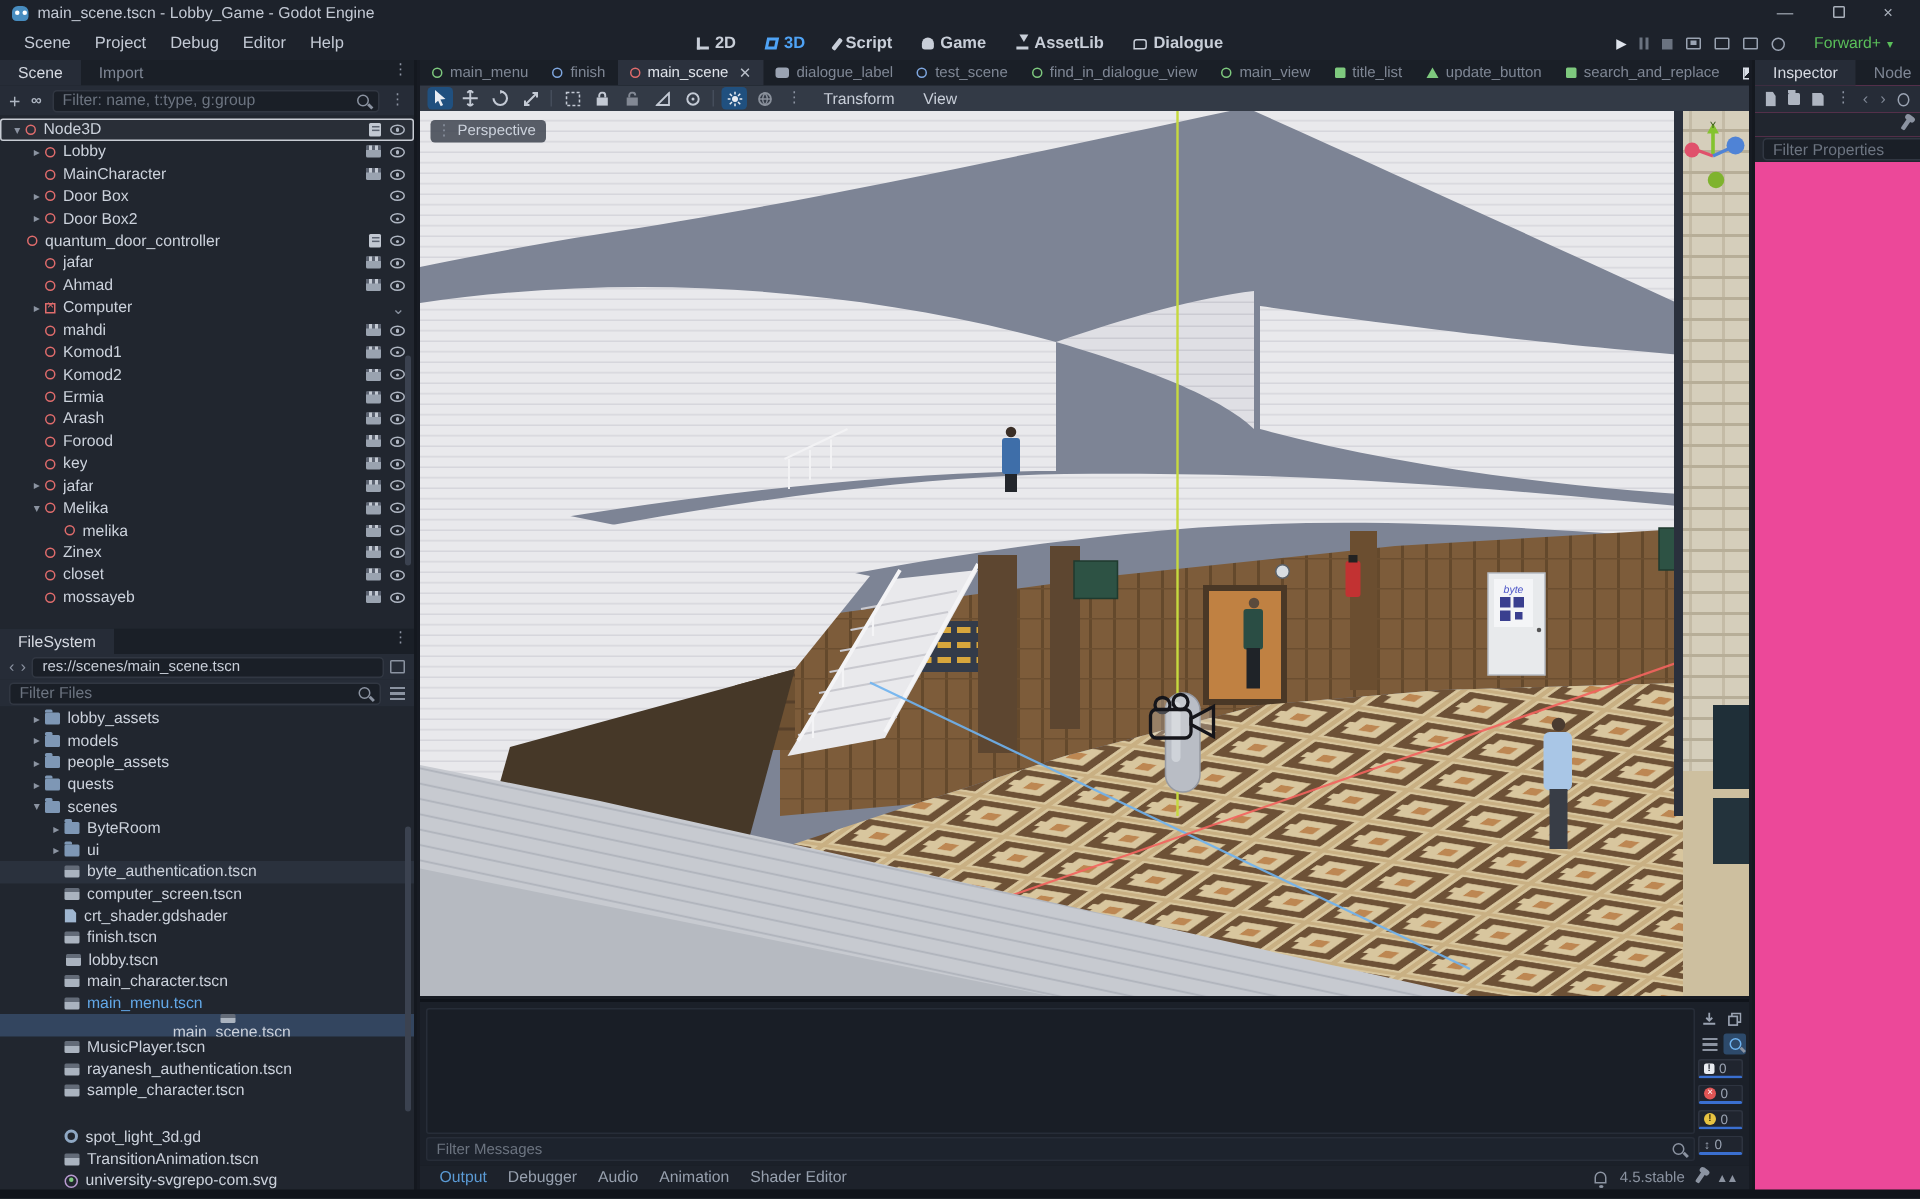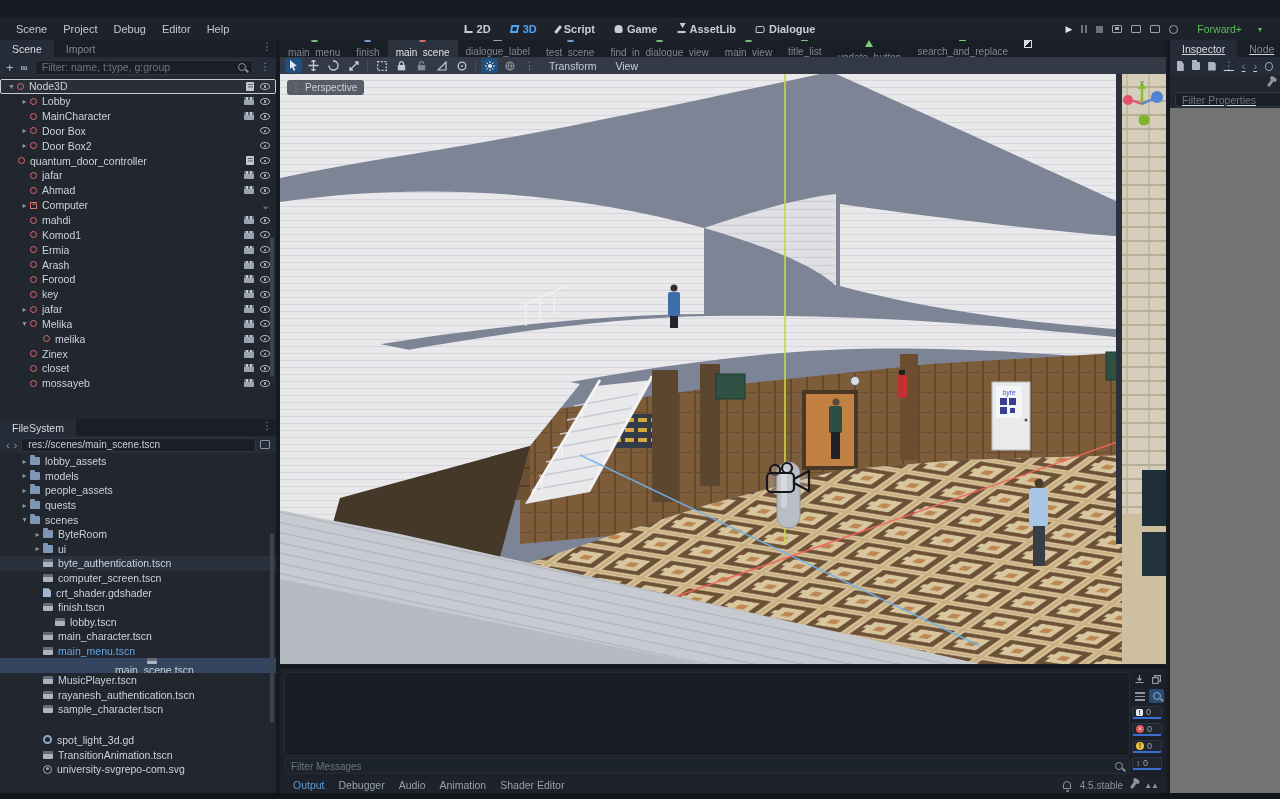--- a/index.html
+++ b/index.html
@@ -36,21 +36,21 @@
   .ci-assetlib::before { content:""; position:absolute; left:2.5px; top:-2px; border:3px solid transparent; border-top:5px solid currentColor; }
   .ci-dialogue { width:9px; height:7px; border:1.5px solid currentColor; border-radius:2px 2px 2px 0; }
   #runbar { margin-left:auto; display:flex; align-items:center; gap:9px; padding-right:4px; }
   .run-ic { color:#9aa3b2; font-size:9px; display:flex; align-items:center; }
   .run-ic.play { color:#dfe4ec; }
   .pausebars { display:flex; gap:2px; } .pausebars i { width:2px; height:8px; background:#6b7380; }
   .stopsq { width:7px; height:7px; background:#6b7380; }
   .mon { width:10px; height:8px; border:1.5px solid #9aa3b2; border-radius:1px; }
   .mon.b::after { content:""; display:block; width:4px; height:3px; background:#9aa3b2; margin:1px auto 0; }
   .movieq { width:9px; height:9px; border:1.5px solid #9aa3b2; border-radius:50%; position:relative; }
-  #renderer { color:#5abf5a; font-size:10.5px; display:flex; gap:16px; align-items:center; padding:0 6px 0 10px; }
+  #renderer { color:#5abf5a; font-size:10.5px; display:flex; gap:4px; align-items:center; padding:0 6px 0 10px; }
   #renderer .chev { font-size:8px; color:#5abf5a; }
 
   
   .ico-search { width:8px; height:8px; border:1.4px solid #8b93a1; border-radius:50%; position:relative; display:inline-block; }
   .ico-search::after { content:""; position:absolute; left:6px; top:6px; width:4px; height:1.5px; background:#8b93a1; transform:rotate(45deg); }
   .ico-sort { display:inline-block; width:10px; height:9px;
     background:linear-gradient(#8b93a1 0 1.6px, transparent 1.6px 3.6px, #8b93a1 3.6px 5.2px, transparent 5.2px 7.2px, #8b93a1 7.2px 8.8px, transparent 0); }
   .vdots { color:#8b93a1; font-size:10px; line-height:1; }
   .ico-plus { color:#aeb6c2; font-size:13px; line-height:1; }
   .ico-chain { color:#aeb6c2; font-size:10px; font-weight:bold; }
@@ -103,21 +103,21 @@
   #fs-path { flex:1; height:14px; background:#1a1f27; border:1px solid #313742; border-radius:3px;
     display:flex; align-items:center; padding:0 6px; font-size:10px; color:#c8ced8; white-space:nowrap; overflow:hidden; }
   .ico-split { width:10px; height:9px; border:1.4px solid #8b93a1; border-radius:1px; }
   #fs-filter { height:18px; display:flex; align-items:center; padding:0 6px; background:#262c37; }
   #fs-tree { height:323px; overflow:hidden; position:relative; background:#21262f; padding-top:1px; }
   #fs-tree .t-row { height:14.6px; font-size:10.5px; }
 
   
   #center { left:280px; top:40px; width:886px; height:754px; }
   #scene-tabs { height:17px; background:#1a1f27; display:flex; align-items:stretch; overflow:hidden; }
-  .scene-tab { display:flex; align-items:center; gap:5px; padding:0 8px; font-size:10px; color:#7f8795; white-space:nowrap;flex-direction:column; }
+  .scene-tab { display:flex; align-items:center; gap:5px; padding:0 8px; font-size:10px; color:#7f8795; white-space:nowrap; }
   .scene-tab.active { background:#2b313d; color:#dfe3ea; }
   .scene-tab .close { color:#b9bfca; font-size:10px; margin-left:2px; }
   .tab-ico-person { width:0; height:0; border:4px solid transparent; border-bottom:7px solid #7ec97e; margin-top:-4px; }
   .tab-ico-square { width:7px; height:7px; background:#7ec97e; border-radius:1px; }
   .tab-ico-panel { width:8px; height:8px; border:1.3px solid #d8dde5; background:linear-gradient(135deg,#d8dde5 45%,transparent 45%); }
   .tab-ico-bubble { width:9px; height:7px; border-radius:2px; background:#9aa3b2; }
 
   #vp-toolbar { height:17px; background:#333a46; display:flex; align-items:center; gap:3px; padding:0 5px; }
   .vt { width:17px; height:15px; display:flex; align-items:center; justify-content:center; border-radius:3px; color:#c3c9d4; flex:none; }
   .vt.active { background:#20507f; }
@@ -149,38 +149,47 @@
   .bb-tab { padding:0 7px; font-size:10.5px; color:#97a0ae; }
   .bb-tab.active { color:#5b9bd5; }
   #bb-right { margin-left:auto; display:flex; align-items:center; gap:9px; color:#8b93a1; font-size:10px; padding-right:2px; }
   .ico-bell { width:8px; height:8px; border:1.3px solid #8b93a1; border-radius:50% 50% 0 0; position:relative; }
   .ico-bell::after { content:""; position:absolute; left:2px; top:8px; width:3px; height:2px; background:#8b93a1; border-radius:50%; }
   .ico-pin { width:3px; height:8px; background:#8b93a1; transform:rotate(35deg); border-radius:1px; position:relative; }
   .ico-pin::before { content:""; position:absolute; top:-3px; left:-2px; width:7px; height:4px; background:#8b93a1; border-radius:2px; }
   .ico-chevs { color:#8b93a1; font-size:8px; letter-spacing:-1px; }
 
   
-  #right-dock { left:1168px; top:40px; width:112px; height:754px; background:#737373; border-left:2px solid #14181f;text-decoration:underline; }
+  #right-dock { left:1168px; top:40px; width:112px; height:754px; background:#ec4899; border-left:2px solid #14181f; }
   #insp-icons { height:18px; display:flex; align-items:center; gap:8px; padding:0 7px; background:#262c37; color:#9aa3b2; }
   .ico-doc { width:8px; height:10px; background:#aeb5c1; clip-path:polygon(0 0,70% 0,100% 30%,100% 100%,0 100%); }
   .ico-foldero { width:10px; height:8px; background:#aeb5c1; border-radius:1px; position:relative; }
   .ico-foldero::before { content:""; position:absolute; left:0; top:-2px; width:5px; height:2px; background:#aeb5c1; }
   .ico-save { width:9px; height:9px; background:#aeb5c1; clip-path:polygon(0 0,75% 0,100% 25%,100% 100%,0 100%); }
   .nav-ch { font-size:11px; color:#7f8795; }
   .ico-hist { width:9px; height:9px; border:1.4px solid #9aa3b2; border-radius:50%; position:relative; }
   #pin-row { height:16px; display:flex; align-items:center; justify-content:flex-end; padding:0 8px; background:#21262f; }
   #insp-filter { height:17px; display:flex; align-items:center; padding:0 5px; background:#21262f; }
 
   #bottom-strip { left:0; top:793px; width:1280px; height:6px; background:#10141b; }
 </style>
 </head>
 <body>
 
 <div id="app">
 
+  <div id="titlebar" class="abs">
+    <span class="godot-logo"></span>
+    <span>main_scene.tscn - Lobby_Game - Godot Engine</span>
+    <div id="win-controls">
+      <span>—</span>
+      <span class="win-restore"></span>
+      <span>×</span>
+    </div>
+  </div>
 
   <div id="menubar" class="abs">
     <div id="menu-left" style="display:flex;">
         <span class="menu-item">Scene</span>
         <span class="menu-item">Project</span>
         <span class="menu-item">Debug</span>
         <span class="menu-item">Editor</span>
         <span class="menu-item">Help</span>
       </div>
     <div id="ctx-switch">
@@ -346,20 +355,29 @@
           <span class="n-circle"></span>
           <span class="nlabel">Komod1</span>
           <span class="badges">
             <span class="ico-clap"></span>
             <span class="ico-eye"></span>
           </span>
         </div>
         <div class="t-row" style="padding-left: 19px;">
           <span class="arrow"></span>
           <span class="n-circle"></span>
+          <span class="nlabel">Komod2</span>
+          <span class="badges">
+            <span class="ico-clap"></span>
+            <span class="ico-eye"></span>
+          </span>
+        </div>
+        <div class="t-row" style="padding-left: 19px;">
+          <span class="arrow"></span>
+          <span class="n-circle"></span>
           <span class="nlabel">Ermia</span>
           <span class="badges">
             <span class="ico-clap"></span>
             <span class="ico-eye"></span>
           </span>
         </div>
         <div class="t-row" style="padding-left: 19px;">
           <span class="arrow"></span>
           <span class="n-circle"></span>
           <span class="nlabel">Arash</span>
@@ -445,20 +463,27 @@
     <div class="dock-tabs" id="fs-tabs">
       <div class="dock-tab active">FileSystem</div>
       <span class="vdots">⋮</span>
     </div>
     <div id="fs-bread">
       <span class="bc-arrow">‹</span>
       <span class="bc-arrow">›</span>
       <div id="fs-path">res://scenes/main_scene.tscn</div>
       <span class="ico-split"></span>
     </div>
+    <div id="fs-filter">
+      <div class="filter-box">
+        <input placeholder="Filter Files" style="">
+        <span class="ico-search"></span>
+      </div>
+      <span class="ico-sort" style="margin-left:6px;"></span>
+    </div>
     <div id="fs-tree">
 
     <div class="t-row" style="padding-left: 19px;">
           <span class="arrow">▸</span>
           <span class="ico-folder"></span>
           <span class="nlabel">lobby_assets</span>
         </div>
         <div class="t-row" style="padding-left: 19px;">
           <span class="arrow">▸</span>
           <span class="ico-folder"></span>
@@ -502,21 +527,21 @@
         <div class="t-row" style="padding-left: 32px;">
           <span class="arrow"></span>
           <span class="ico-shaderf"></span>
           <span class="nlabel">crt_shader.gdshader</span>
         </div>
         <div class="t-row" style="padding-left: 32px;">
           <span class="arrow"></span>
           <span class="ico-scenef"></span>
           <span class="nlabel">finish.tscn</span>
         </div>
-        <div class="t-row" style="padding-left: 44px;">
+        <div class="t-row" style="padding-left: 33px;">
           <span class="arrow"></span>
           <span class="ico-scenef"></span>
           <span class="nlabel">lobby.tscn</span>
         </div>
         <div class="t-row" style="padding-left: 32px;">
           <span class="arrow"></span>
           <span class="ico-scenef"></span>
           <span class="nlabel">main_character.tscn</span>
         </div>
         <div class="t-row open-scene" style="padding-left: 32px;">

